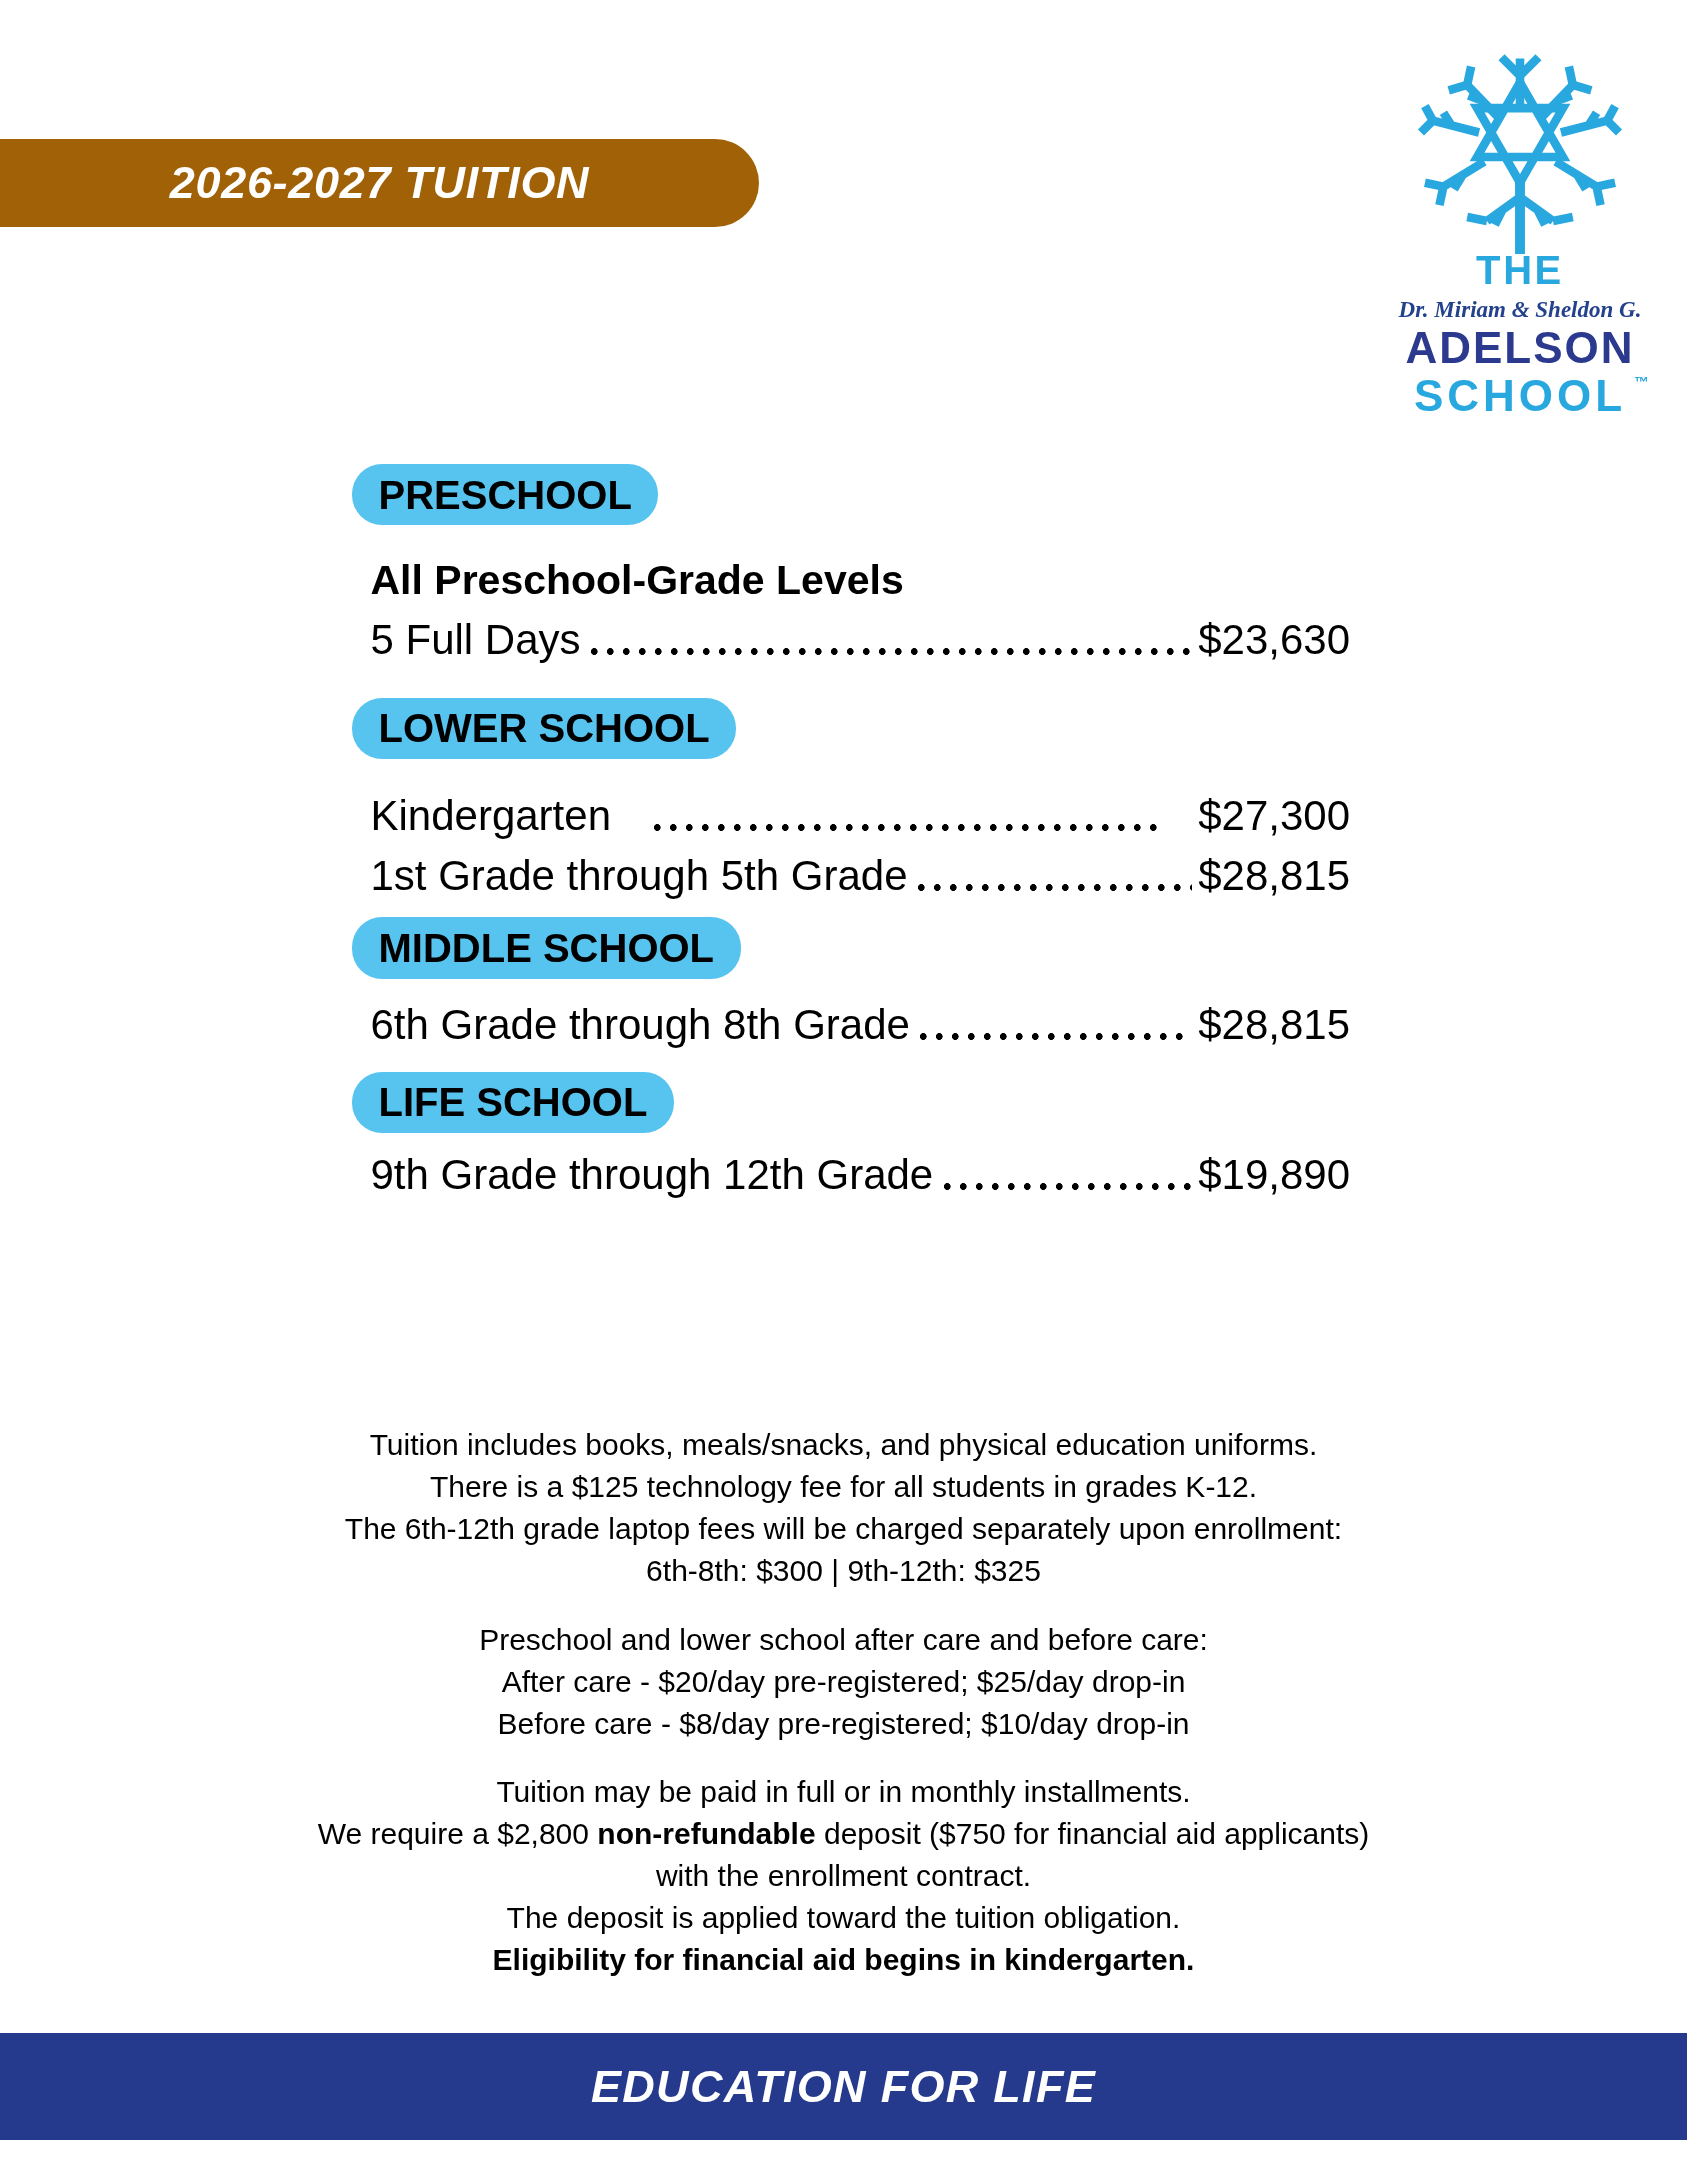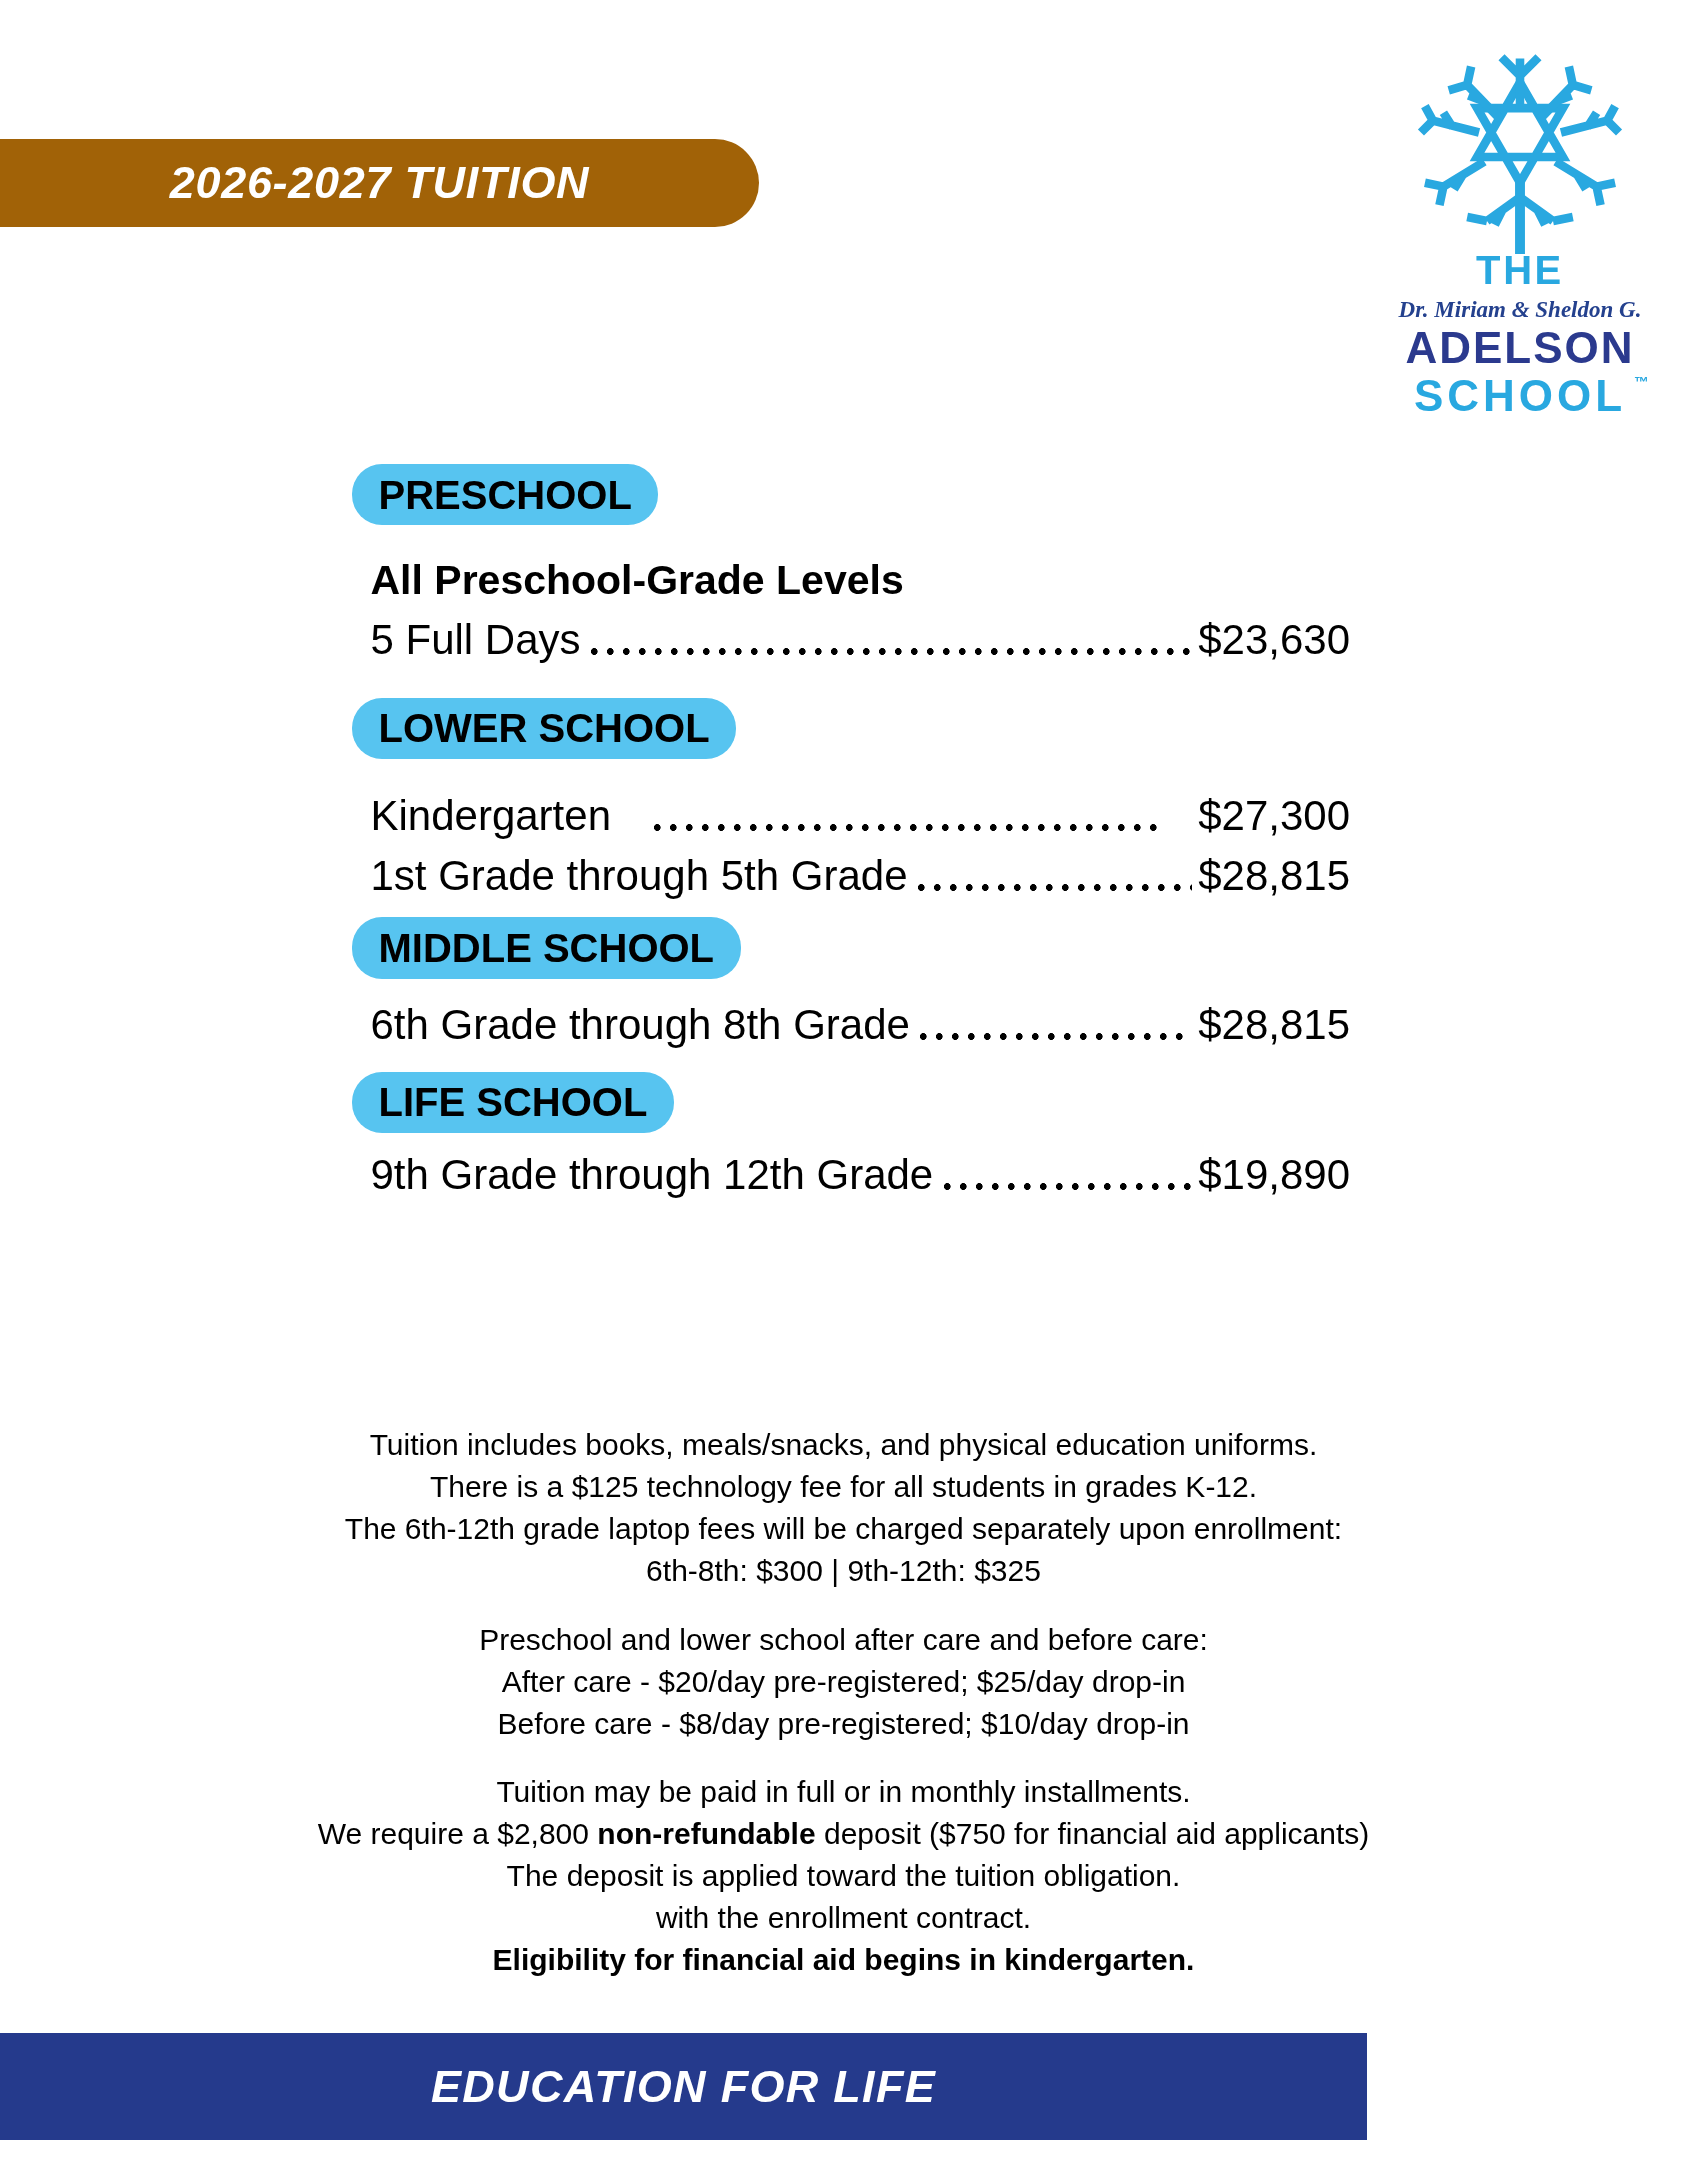--- a/index.html
+++ b/index.html
@@ -93,21 +93,21 @@
   .notes {
     position: absolute; left: 0; top: 1424px; width: 1687px;
     text-align: center; font-size: 30px; line-height: 42px;
   }
   .notes .para { margin: 0 0 26.5px 0; }
   .notes .bold { font-weight: 700; }
 
   
   .footer {
     position: absolute; left: 0; top: 2033px;
-    width: 1367px; height: 107px;
+    width: 1687px; height: 107px;
     background: #253A8C;
     display: flex; align-items: center; justify-content: center;
   }
   .footer-slogan {
     color: #fff; font-size: 45px; font-weight: 700; font-style: italic;
     letter-spacing: 1.3px; white-space: nowrap;
   }
 </style>
 </head>
 <body>
@@ -198,22 +198,22 @@
     <div>6th-8th: $300 | 9th-12th: $325</div>
   </div>
   <div class="para">
     <div>Preschool and lower school after care and before care:</div>
     <div>After care - $20/day pre-registered; $25/day drop-in</div>
     <div>Before care - $8/day pre-registered; $10/day drop-in</div>
   </div>
   <div class="para">
     <div>Tuition may be paid in full or in monthly installments.</div>
     <div><span>We require a $2,800 </span><span class="bold">non-refundable</span><span> deposit ($750 for financial aid applicants)</span></div>
+    <div>with the enrollment contract.</div>
     <div>The deposit is applied toward the tuition obligation.</div>
-    <div>with the enrollment contract.</div>
     <div class="bold">Eligibility for financial aid begins in kindergarten.</div>
   </div>
 </div>
 
 <div class="footer">
   <div class="footer-slogan">EDUCATION FOR LIFE</div>
 </div>
 
 
 </body></html>

